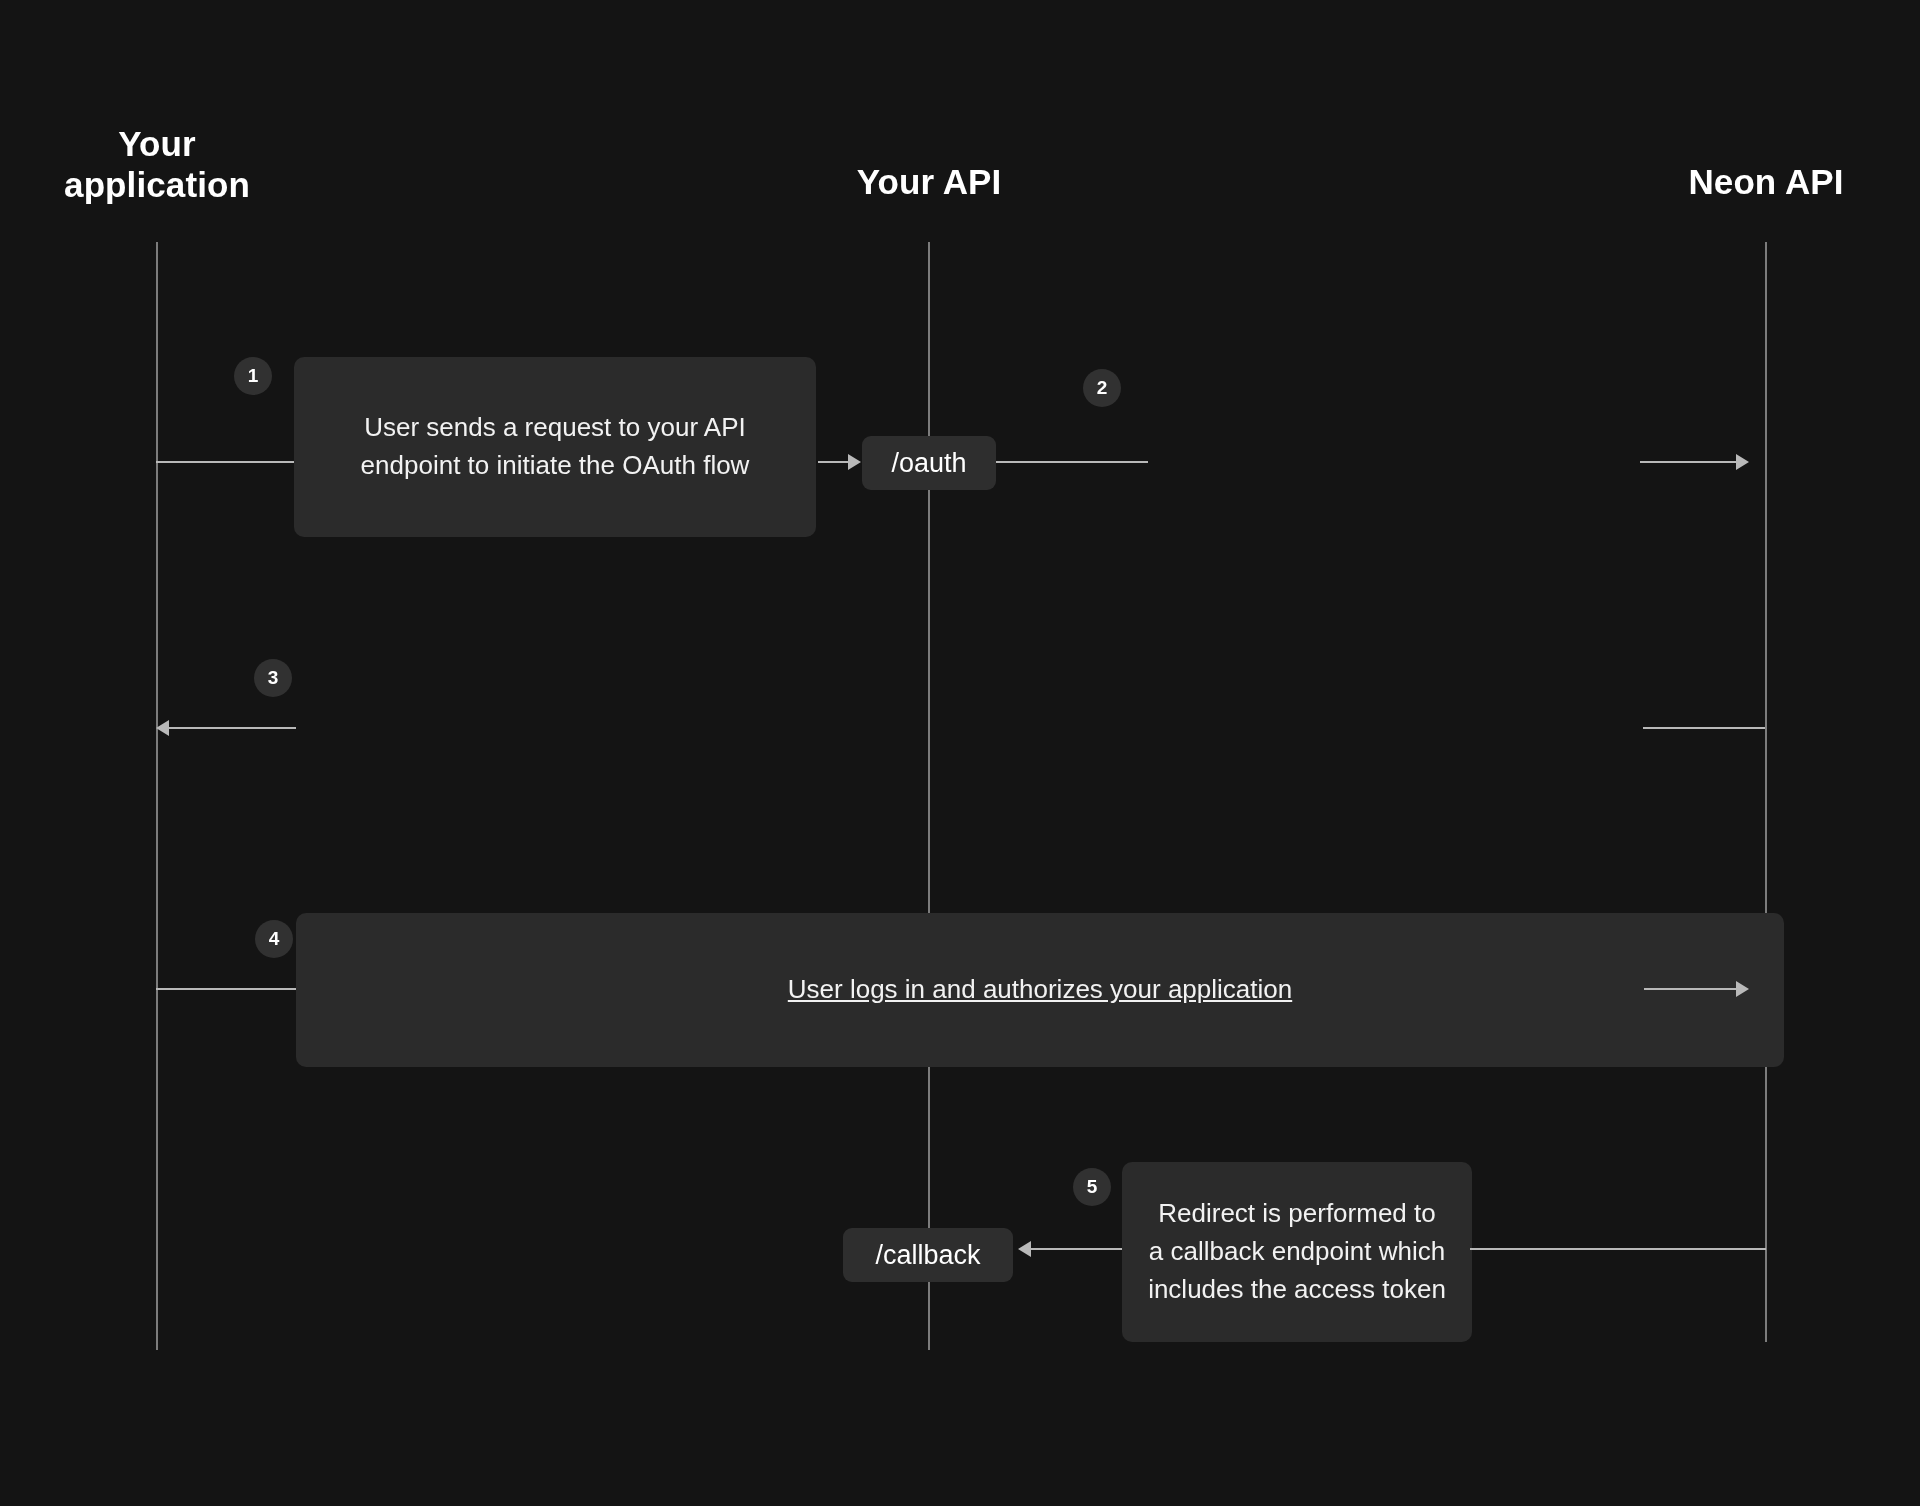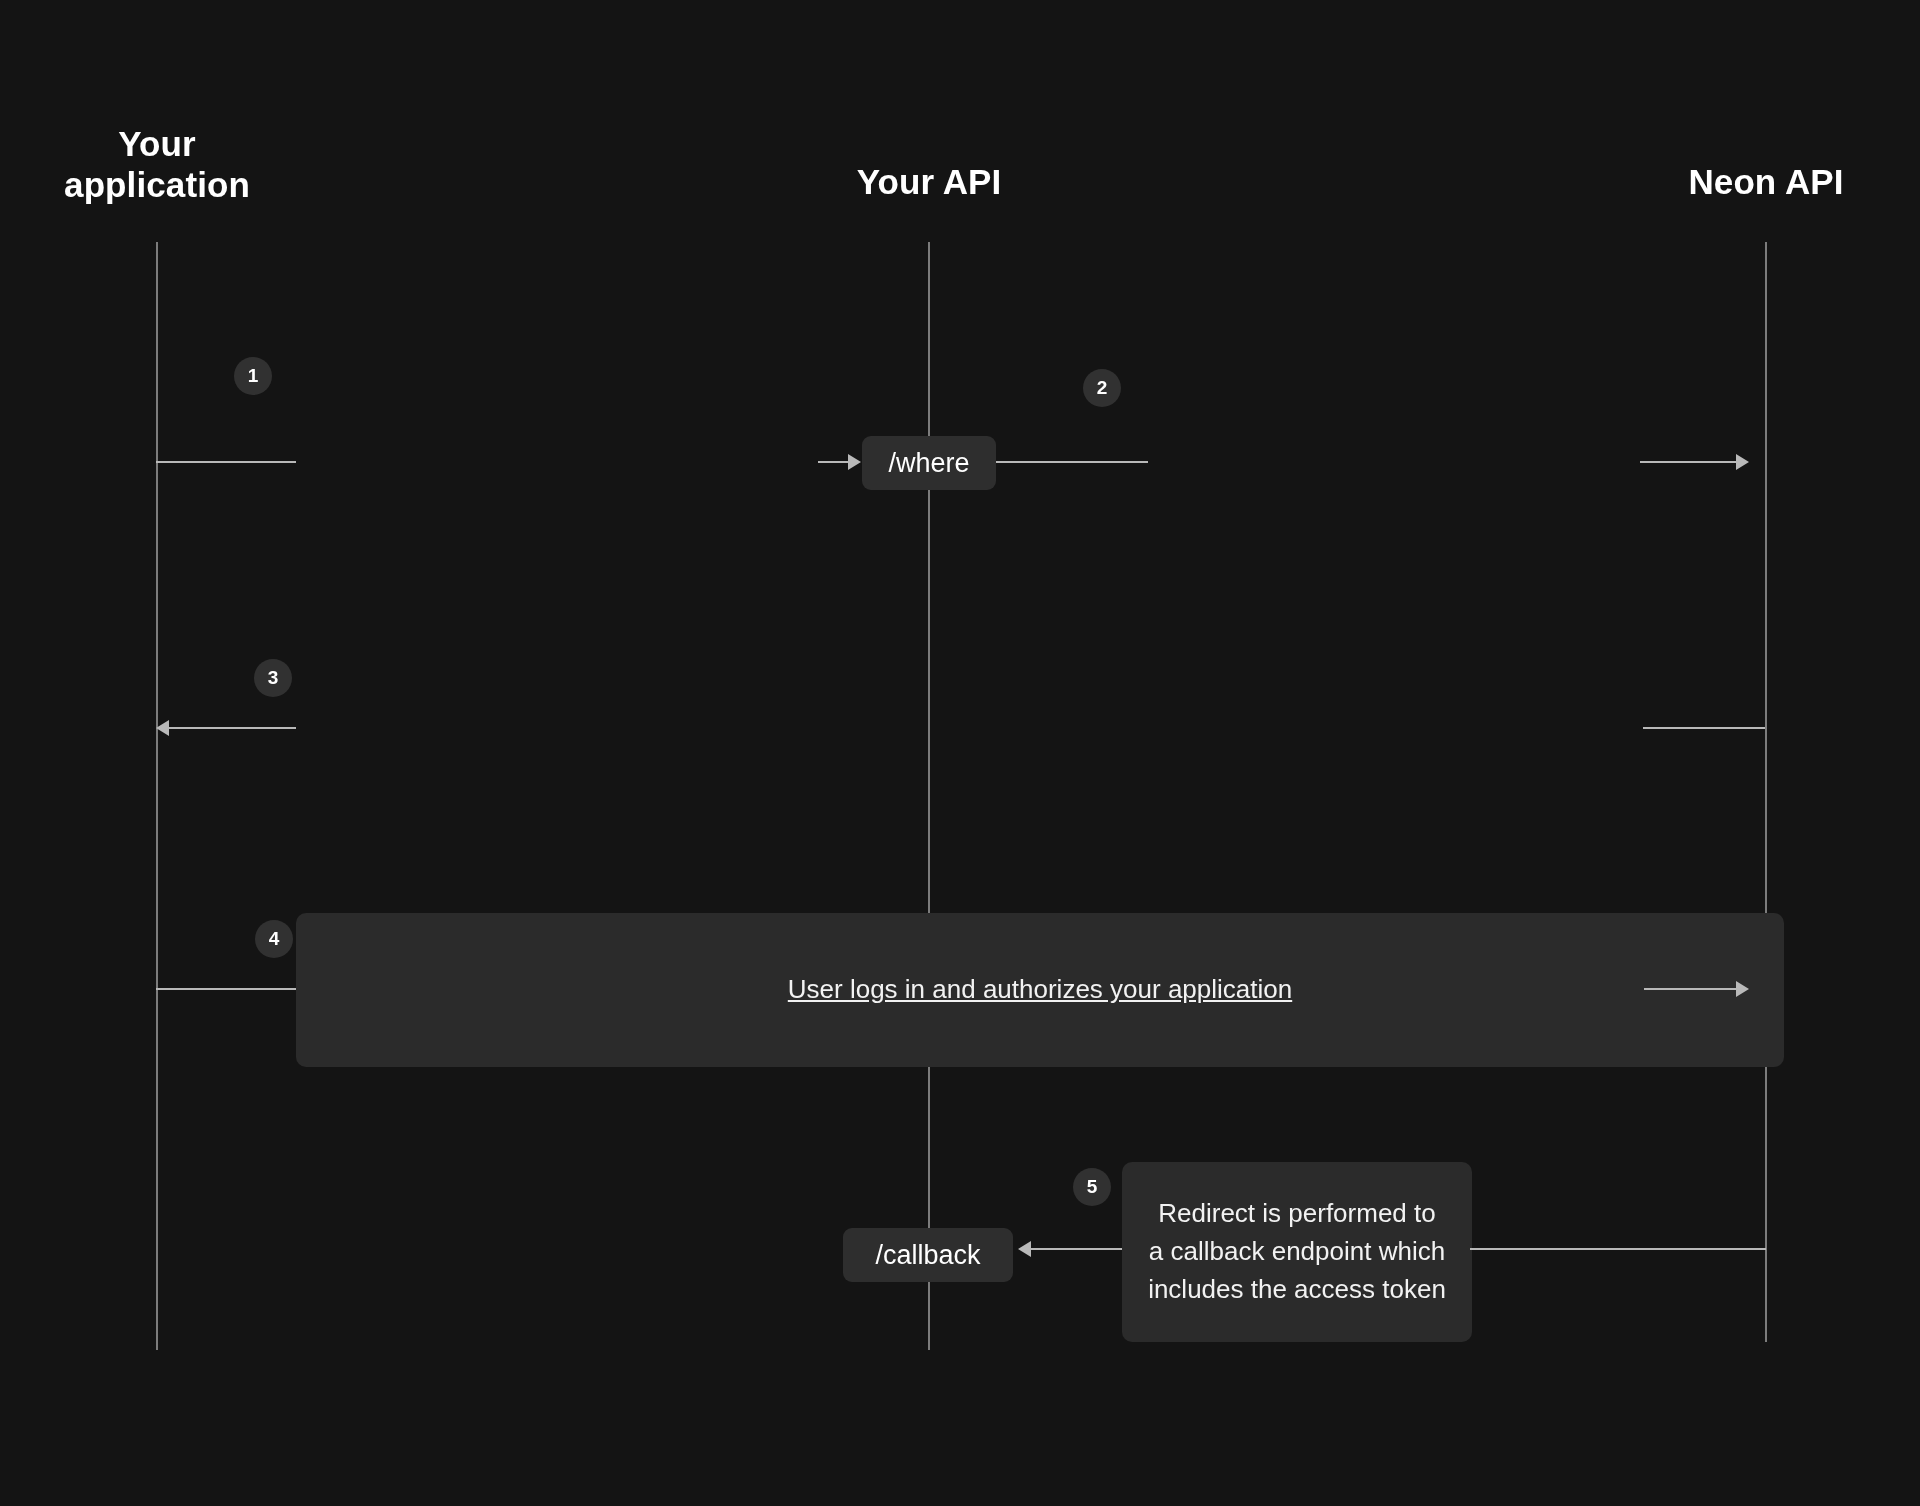--- a/index.html
+++ b/index.html
@@ -121,25 +121,28 @@
   <div class="actor-label" style="left:1766px; top:162px; width:340px;">Neon API</div>
 
   <div class="lifeline" style="left:156px; top:242px; height:1108px;"></div>
   <div class="lifeline" style="left:928px; top:242px; height:1108px;"></div>
   <div class="lifeline" style="left:1765px; top:242px; height:1100px;"></div>
 
   <div class="conn" style="left:156px; top:461px; width:140px;"></div>
 
   <div class="badge" style="left:234px; top:357px;">1</div>
 
+  <div class="msg-box" style="left:294px; top:357px; width:522px; height:180px;">
+    <span class="txt">User sends a request to your API endpoint to initiate the OAuth flow</span>
+  </div>
 
   <div class="conn" style="left:818px; top:461px; width:32px;"></div>
   <div class="arrowhead right" style="left:848px; top:454px;"></div>
 
-  <div class="pill" style="left:862px; top:436px; width:134px; height:54px;">/where</div>
+  <div class="pill" style="left:862px; top:436px; width:134px; height:54px;">/oauth</div>
 
   <div class="conn" style="left:996px; top:461px; width:152px;"></div>
 
   <div class="badge" style="left:1083px; top:369px;">2</div>
 
 
   <div class="conn" style="left:1640px; top:461px; width:98px;"></div>
   <div class="arrowhead right" style="left:1736px; top:454px;"></div>
 
   <div class="conn" style="left:168px; top:727px; width:128px;"></div>

